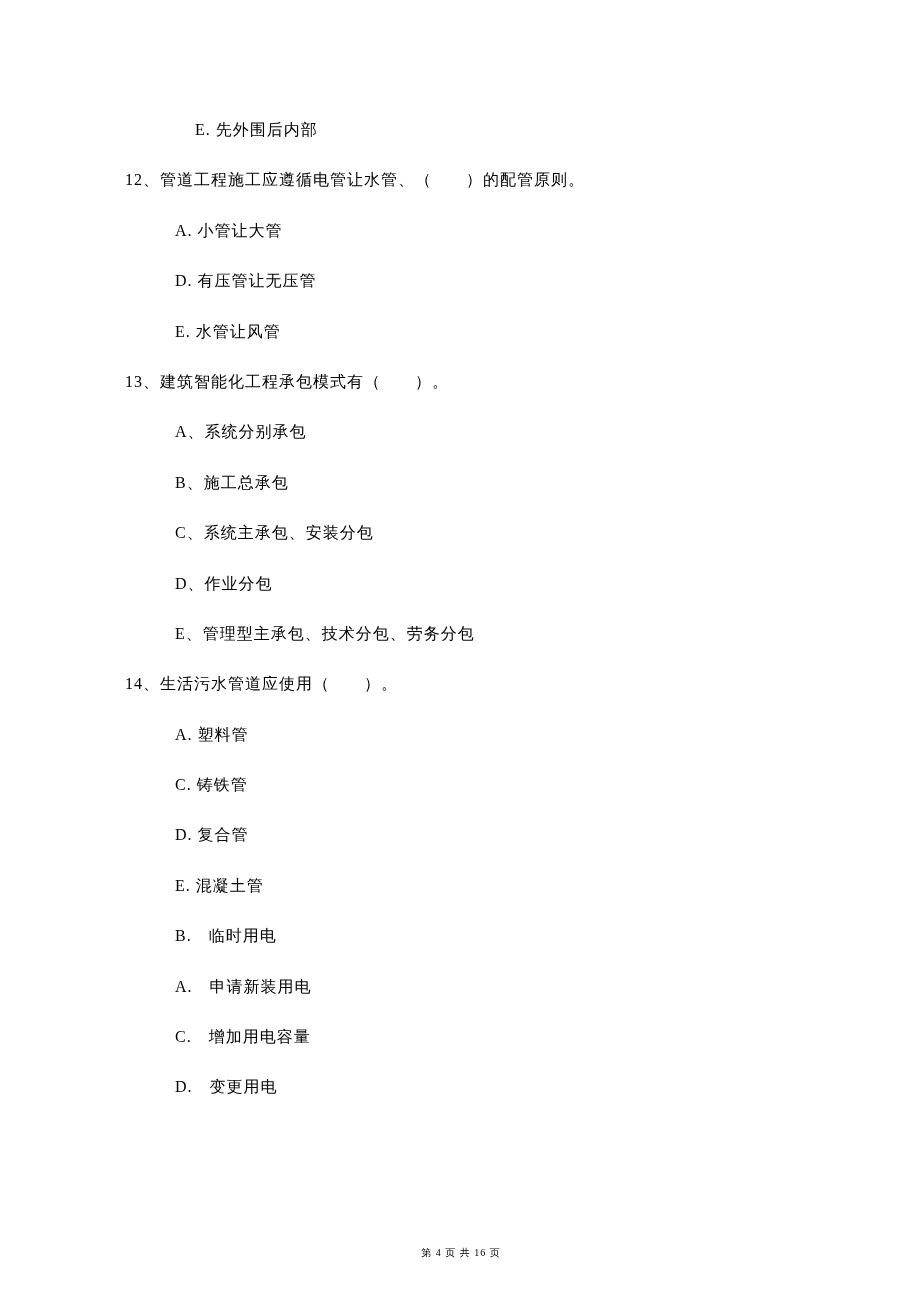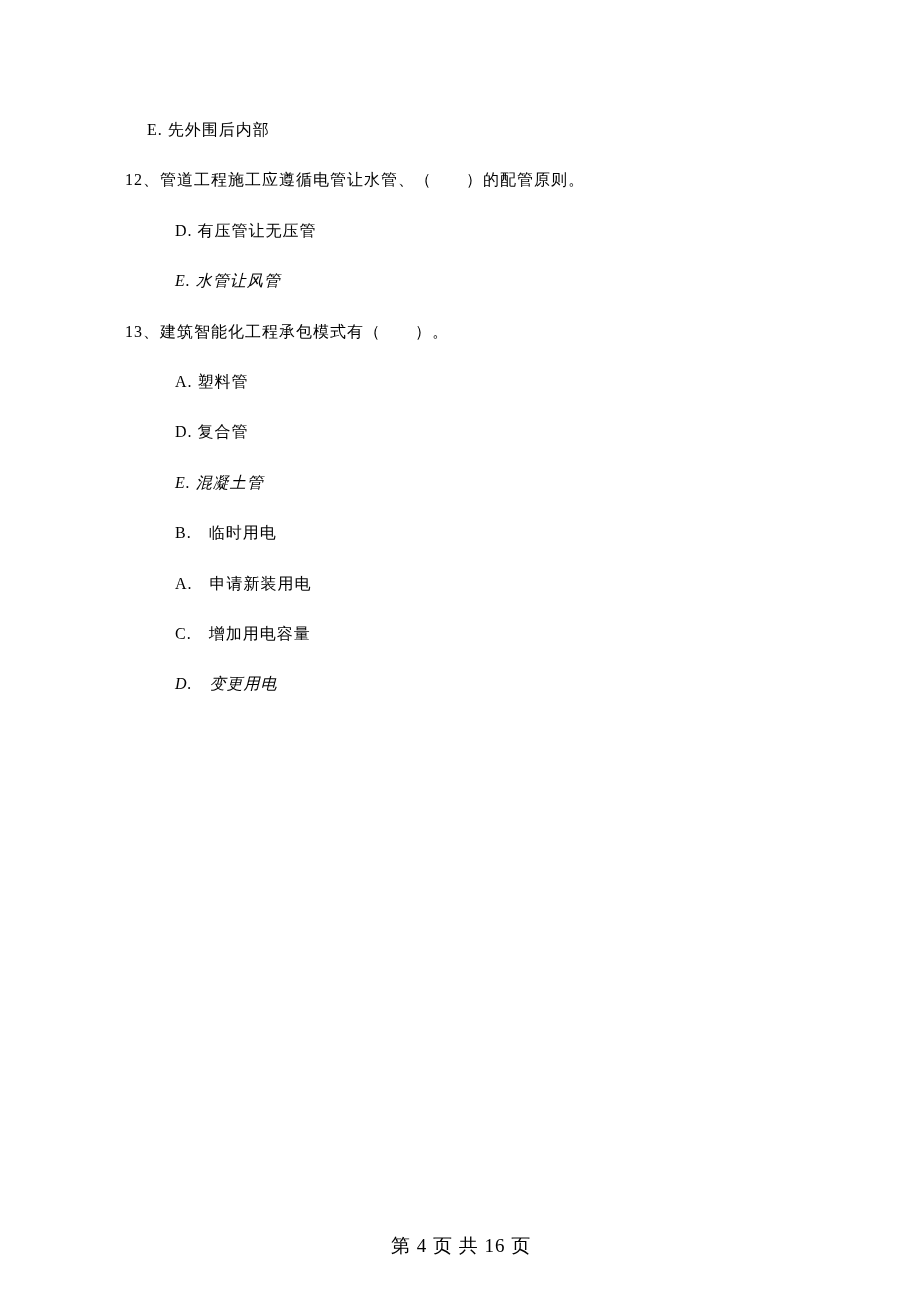--- a/index.html
+++ b/index.html
@@ -10,67 +10,76 @@
       font-family: "SimSun", "宋体", serif;
       font-size: 16px;
       color: #000;
       position: relative;
       line-height: 1.4;
     }
     .page {
       padding: 119px 125px 0 125px;
     }
     .orphan-option {
-      margin-left: 22px;
+      margin-left: 70px;
       margin-bottom: 28px;
       letter-spacing: 1px;
     }
     .question {
       margin-bottom: 28px;
       letter-spacing: 1px;
       font-family: Liberation Serif, serif;
     }
     .options {
       margin-left: 50px;
     }
     .option {
       margin-bottom: 28px;
       letter-spacing: 1px;
     }
     .option:last-child {
       margin-bottom: 28px;
-      font-style: italic;
     }
     .footer {
       position: absolute;
       bottom: 42px;
       left: 2px;
       right: 0;
       text-align: center;
-      font-size: 19px;
+      font-size: 10px;
       letter-spacing: 1px;
     }
   </style>
 </head>
 <body>
 
 <div class="page">
 
   <div class="orphan-option">E. 先外围后内部</div>
 
   <div class="question">12、管道工程施工应遵循电管让水管、（　　）的配管原则。</div>
   <div class="options">
+    <div class="option">A. 小管让大管</div>
     <div class="option">D. 有压管让无压管</div>
     <div class="option">E. 水管让风管</div>
   </div>
 
   <div class="question">13、建筑智能化工程承包模式有（　　）。</div>
+  <div class="options">
+    <div class="option">A、系统分别承包</div>
+    <div class="option">B、施工总承包</div>
+    <div class="option">C、系统主承包、安装分包</div>
+    <div class="option">D、作业分包</div>
+    <div class="option">E、管理型主承包、技术分包、劳务分包</div>
+  </div>
 
+  <div class="question">14、生活污水管道应使用（　　）。</div>
   <div class="options">
     <div class="option">A. 塑料管</div>
+    <div class="option">C. 铸铁管</div>
     <div class="option">D. 复合管</div>
     <div class="option">E. 混凝土管</div>
   </div>
 
   <div class="options">
     <div class="option">B.　临时用电</div>
     <div class="option">A.　申请新装用电</div>
     <div class="option">C.　增加用电容量</div>
     <div class="option">D.　变更用电</div>
 

